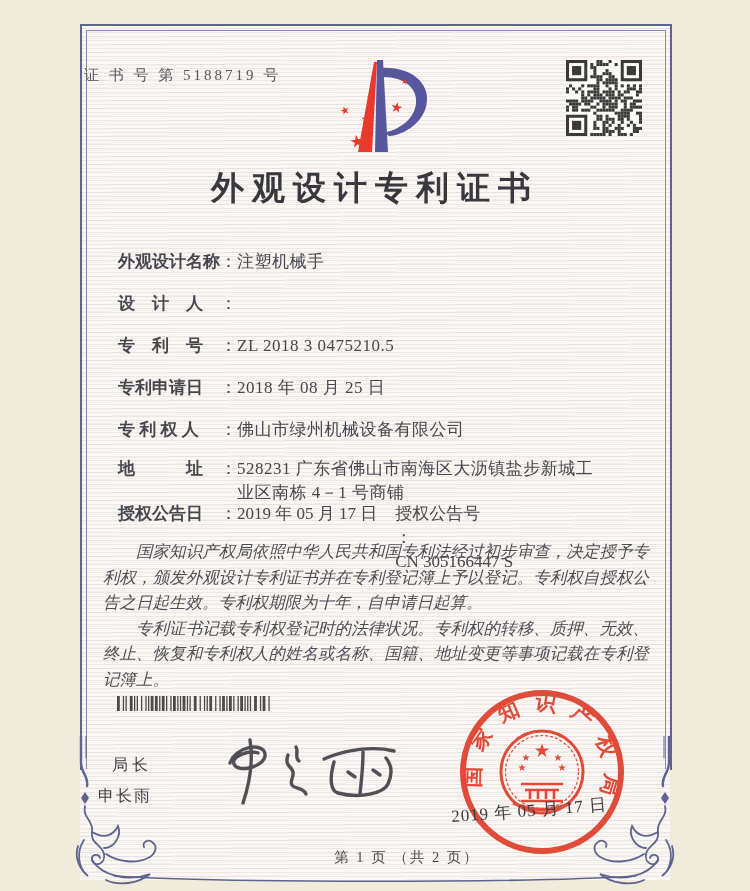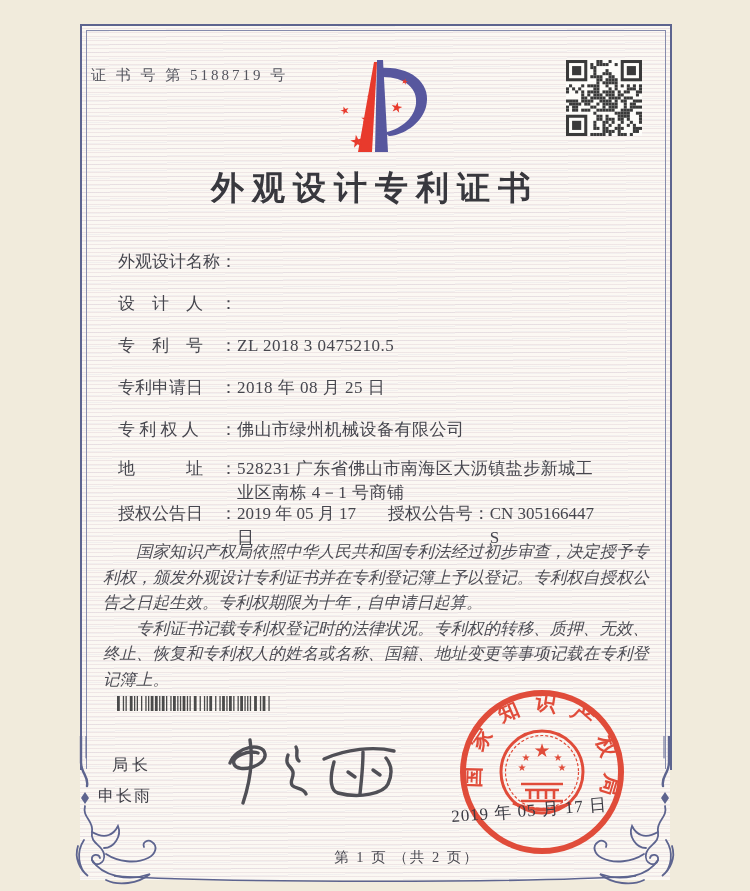--- a/index.html
+++ b/index.html
@@ -19,33 +19,33 @@
   }
   
   .frame-outer{
     left:80px;top:24px;width:588px;height:744px;
     border-top:2px solid #5d648f;border-left:2px solid #5d648f;border-right:2px solid #5d648f;
   }
   .frame-inner{
     left:86px;top:30px;width:578px;height:738px;
     border-top:1px solid #868cad;border-left:1px solid #868cad;border-right:1px solid #868cad;
   }
-  .cert-no{left:91px;top:66px;font-size:15px;letter-spacing:3px;color:#54555e;}
+  .cert-no{left:84px;top:66px;font-size:15px;letter-spacing:3px;color:#54555e;}
   .title{
     left:80px;top:166px;width:590px;text-align:center;
     font-size:33px;font-weight:bold;letter-spacing:8px;color:#38383e;
   }
   
   .frow{left:118px;width:478px;display:flex;font-size:17px;color:#46464e;line-height:24px;}
-  .frow .lbl{flex:0 0 102px;white-space:pre;}
+  .frow .lbl{flex:0 0 102px;white-space:pre;font-weight:bold;}
   .frow .colon{flex:0 0 14px;}
   .frow .val{flex:1 1 auto;letter-spacing:.5px;}
   .f1{top:250px}.f2{top:292px}.f3{top:334px}.f4{top:376px}.f5{top:418px}
   .f6{top:457px}.f7{top:502px}
-  .pair2{margin-left:18px;display:flex;}
+  .pair2{margin-left:18px;display:flex;flex-direction:column;}
   .pair2 .lbl2{white-space:pre;}
   
   .paras{left:103px;top:531px;width:546px;font-size:16.5px;line-height:25.5px;
     color:#4d4d55;text-align:justify;font-style:italic;margin-top:8px;}
   .paras p{margin:0;text-indent:2em;}
   
   .barcode{left:117px;top:696px;}
   
   .signer-title{left:112px;top:755px;font-size:16px;letter-spacing:4px;color:#3f3f47;}
   .signer-name{left:98px;top:786px;font-size:16px;letter-spacing:2px;color:#3f3f47;}
@@ -325,20 +325,21 @@
     <rect x="0" y="54.72" width="21.28" height="21.28" fill="#3a3a3a"></rect>
     <rect x="3.04" y="57.76" width="15.2" height="15.2" fill="#fdfcf9"></rect>
     <rect x="6.08" y="60.8" width="9.120000000000001" height="9.120000000000001" fill="#3a3a3a"></rect>
   </svg>
 
 <div class="abs title">外观设计专利证书</div>
 
 <div class="abs frow f1">
   <span class="lbl">外观设计名称</span>
     <span class="colon">：</span>
+    <span class="val">注塑机械手</span>
 </div>
 <div class="abs frow f2">
   <span class="lbl">设　计　人</span>
     <span class="colon">：</span>
 </div>
 <div class="abs frow f3">
   <span class="lbl">专　利　号</span>
     <span class="colon">：</span>
     <span class="val">ZL 2018 3 0475210.5</span>
 </div>

